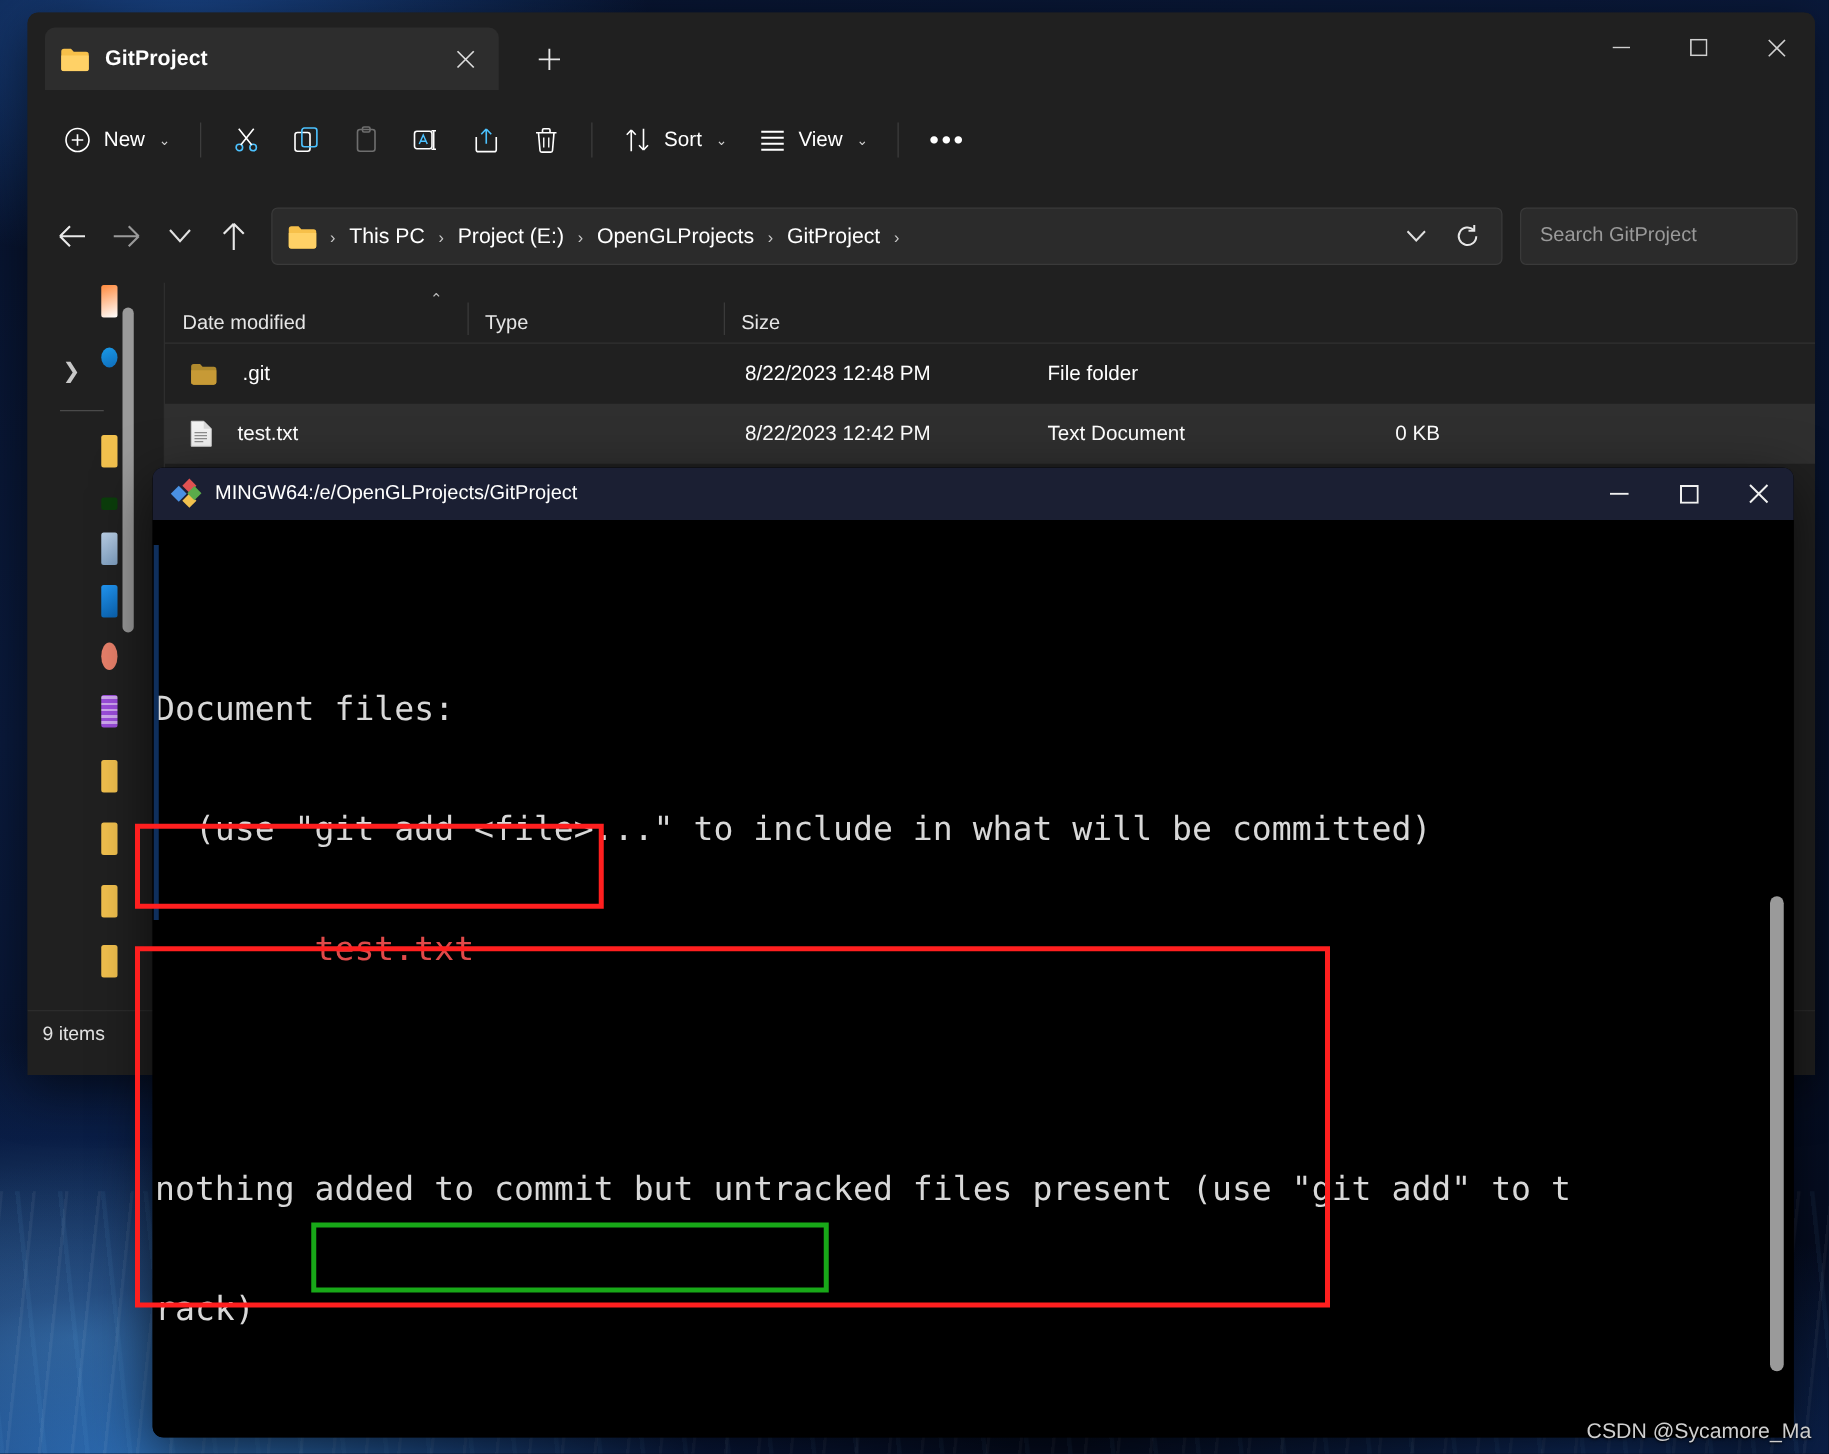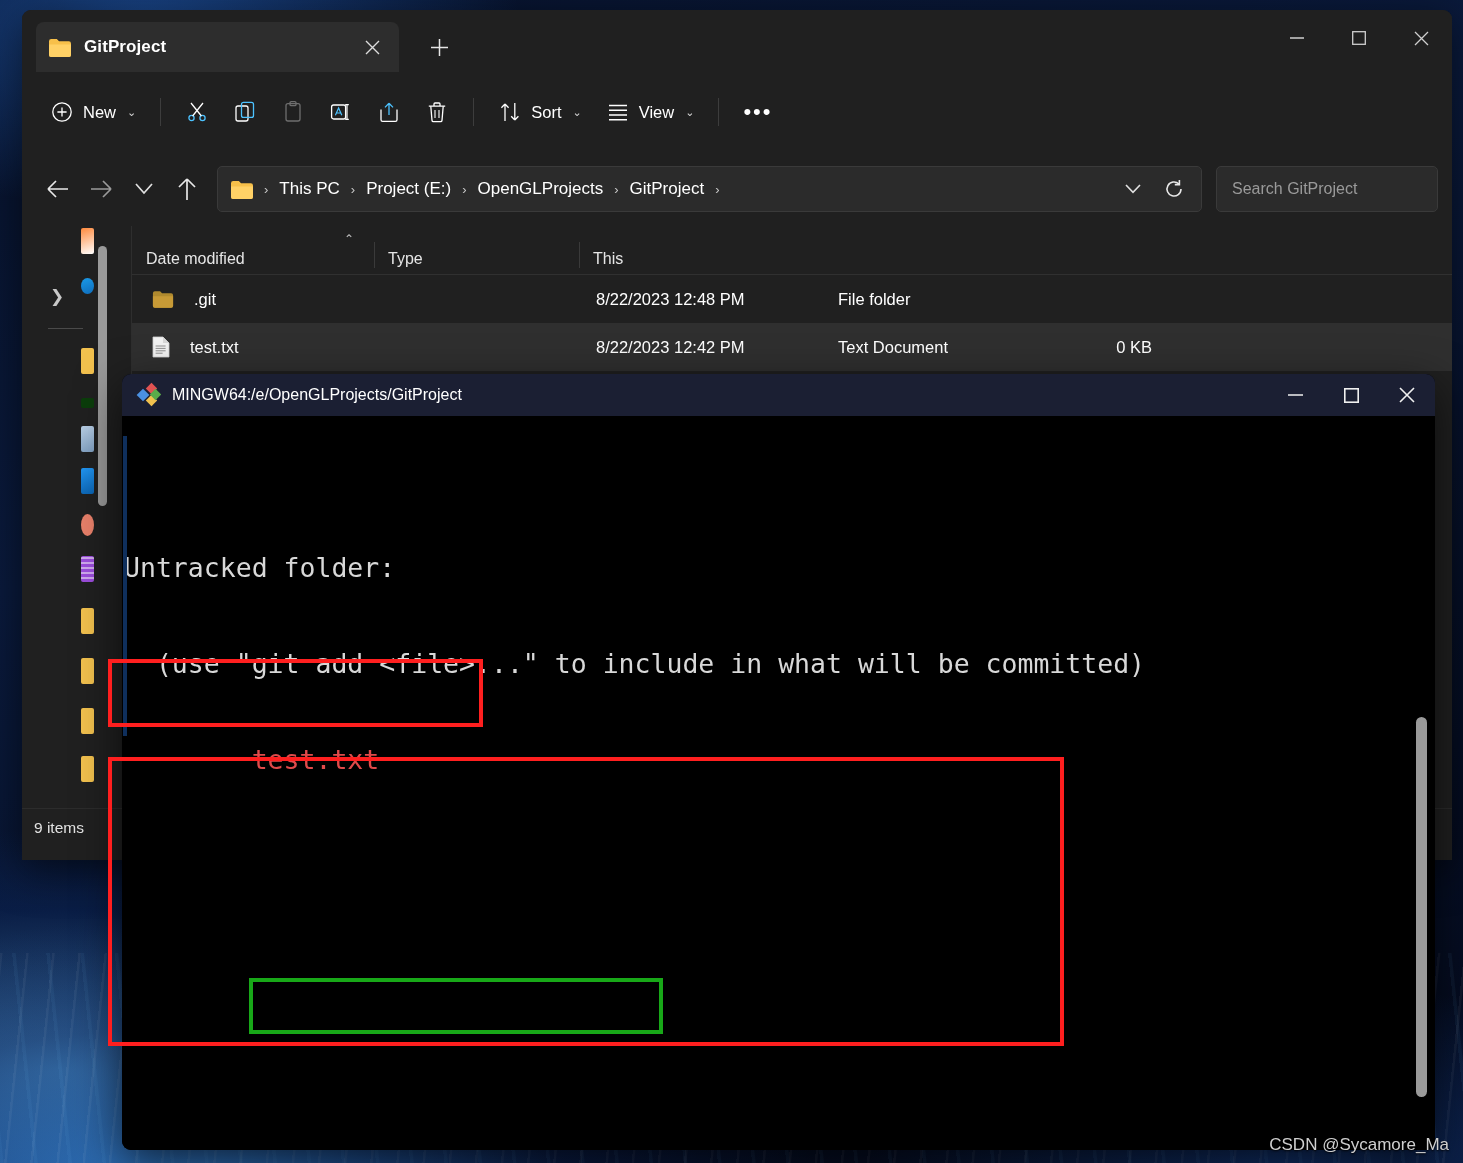--- a/index.html
+++ b/index.html
@@ -331,21 +331,21 @@
       <div class="np-ic" style="top:432px;background:#f2c14e;"></div>
       <div class="np-ic" style="top:482px;background:#f2c14e;"></div>
       <div class="np-ic" style="top:530px;background:#f2c14e;"></div>
       <div class="np-edge"></div>
     </div>
 
     <div class="filelist">
       <div class="col-head">
         <div class="ch" style="width:242px;">Date modified</div>
         <div class="ch" style="width:205px;">Type</div>
-        <div class="ch" style="width:135px;">This</div>
+        <div class="ch" style="width:135px;">Size</div>
         <span class="sort-caret">⌃</span>
       </div>
 
       <div class="frow">
         <div class="fc name" style="width:450px;">
           <svg style="width:22px;height:18px;flex:none;" viewBox="0 0 24 19">
             <path d="M1 3.2A2.2 2.2 0 0 1 3.2 1h5.6l2.2 2.3h9.8A2.2 2.2 0 0 1 23 5.5v11.3A2.2 2.2 0 0 1 20.8 19H3.2A2.2 2.2 0 0 1 1 16.8z" fill="#b08a2e"></path>
             <path d="M1 6.4h22v10.4A2.2 2.2 0 0 1 20.8 19H3.2A2.2 2.2 0 0 1 1 16.8z" fill="#c79a36"></path>
           </svg>
           <span>.git</span>
@@ -400,24 +400,26 @@
         <svg width="16" height="16" viewBox="0 0 16 16">
             <path d="M1 1 15 15M15 1 1 15" stroke="#f0f0f0" stroke-width="1.6" fill="none"></path>
           </svg>
       </div>
     </div>
   </div>
 
   <div class="term-screen">
     <div class="term-lscroll"></div>
 
-    <div class="ln"><span class="c-white">Untracked folder:</span></div>
+    <div class="ln"><span class="c-white">Document files:</span></div>
     <div class="ln"><span class="c-white">  (use "git add &lt;file&gt;..." to include in what will be committed)</span></div>
     <div class="ln"><span class="c-red">        test.txt</span></div>
     <div class="ln">&nbsp;</div>
+    <div class="ln"><span class="c-white">nothing added to commit but untracked files present (use "git add" to t</span></div>
+    <div class="ln"><span class="c-white">rack)</span></div>
     <div class="ln">&nbsp;</div>
 
     
 
     
     
 
     
 
     

